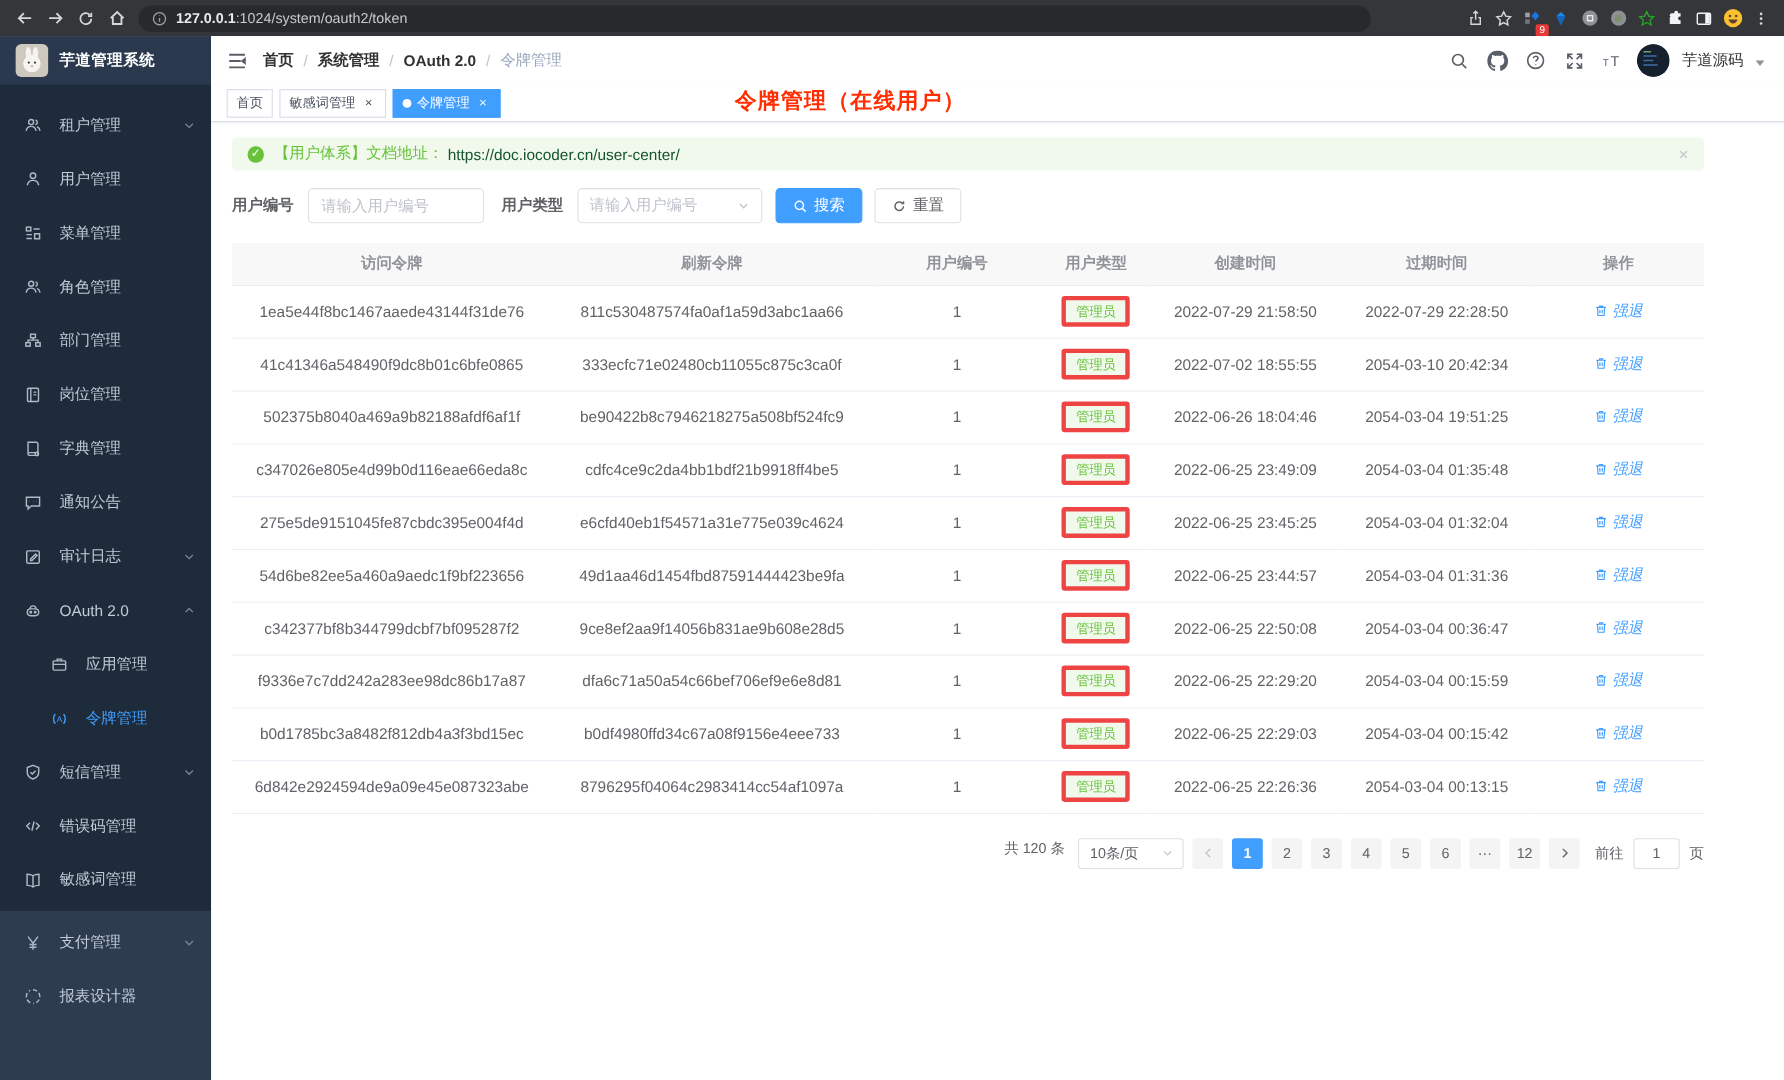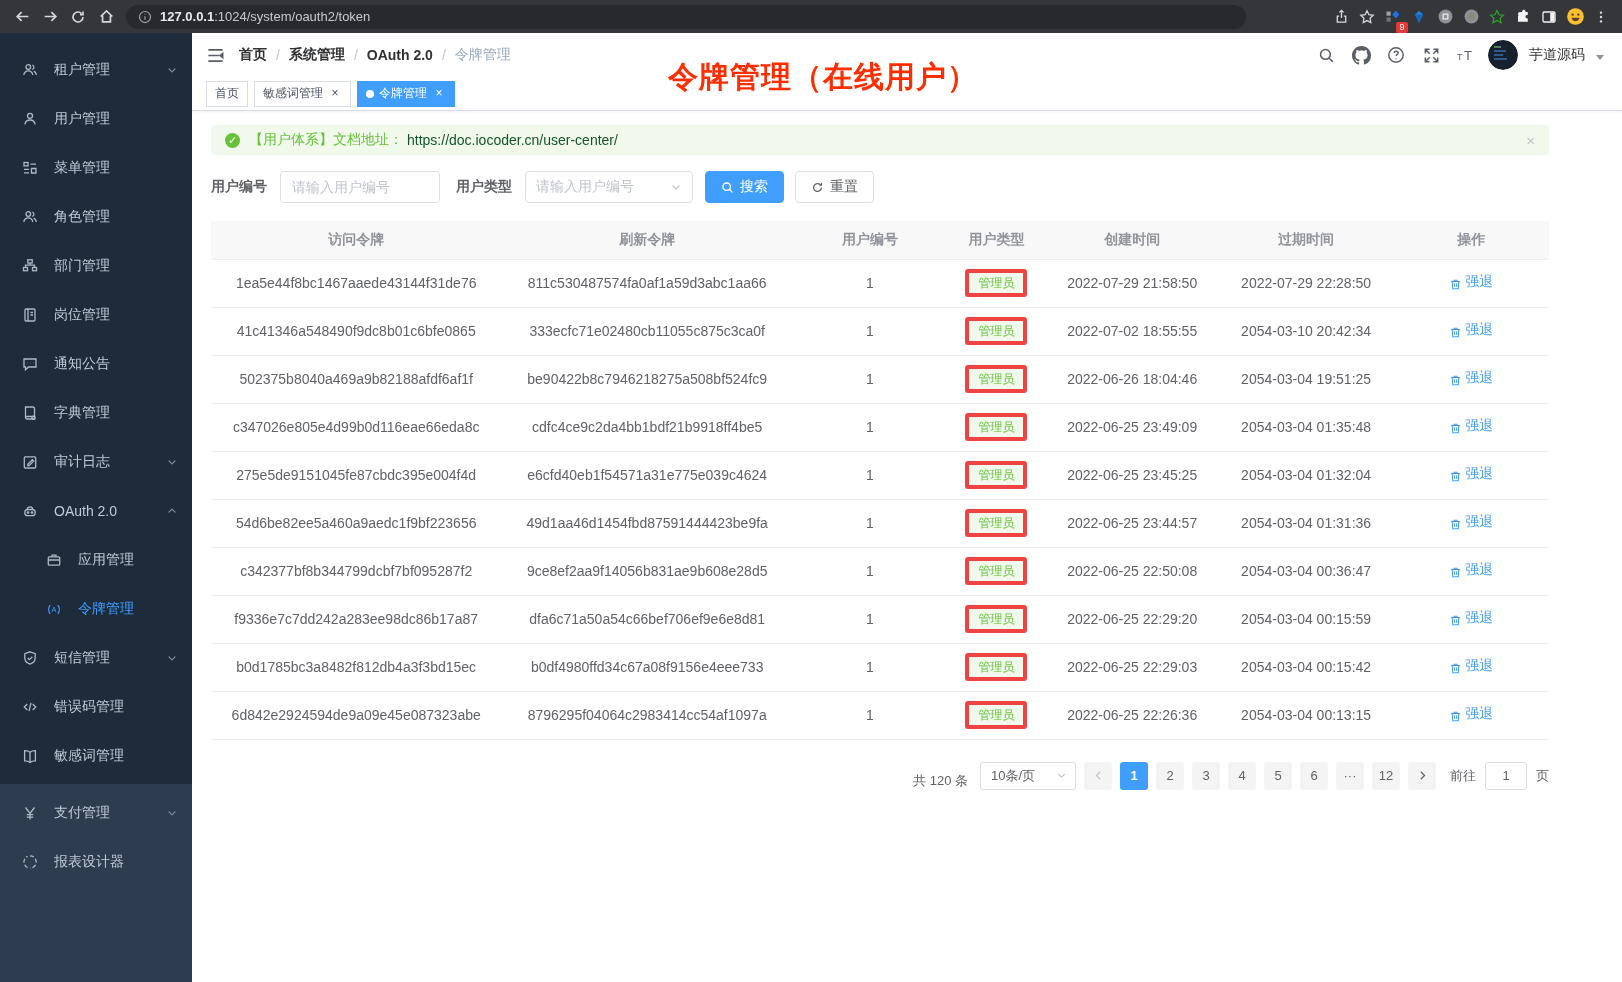--- a/index.html
+++ b/index.html
@@ -54,21 +54,21 @@
     display:flex; align-items:center; padding:0 14px; gap:6px; background:#fff; }
   .tag-view { height:26px; display:flex; align-items:center; border:1px solid #d8dce5; background:#fff; color:#495060;
     font-size:12px; padding:0 8px; cursor:pointer; gap:5px; }
   .tag-view .dot { width:8px; height:8px; border-radius:50%; background:#fff; display:none; }
   .tag-view .tag-x { font-size:12px; color:#495060; width:14px; height:14px; line-height:13px; text-align:center; border-radius:50%; }
   .tag-view.active { background:#409eff; border-color:#409eff; color:#fff; }
   .tag-view.active .dot { display:inline-block; }
   .tag-view.active .tag-x { color:#fff; }
 
   
-  .annotation { position:absolute; left:476px; top:24px; z-index:30; color:#ff2d00; font-size:30px; font-weight:600;
+  .annotation { position:absolute; left:476px; top:45px; z-index:30; color:#ff2d00; font-size:20px; font-weight:600;
     letter-spacing:1px; white-space:nowrap; pointer-events:none; }
 
   
   .content { flex:1 1 auto; padding:14px 73px 0 19px; overflow:hidden; }
   .alert { height:30px; background:#f0f9eb; border-radius:4px; display:flex; align-items:center; padding:0 14px; margin-bottom:16px; }
   .alert-check { width:15px; height:15px; border-radius:50%; background:#67c23a; color:#fff; font-size:11px; line-height:15px;
     text-align:center; margin-right:9px; flex:0 0 15px; }
   .alert-text { font-size:14px; color:#67c23a; }
   .alert-link { font-size:14px; color:#14532d; margin-left:4px; text-decoration:none; }
   .alert-x { margin-left:auto; color:#c0c4cc; font-size:15px; cursor:pointer; }
@@ -84,25 +84,25 @@
   .btn { height:32px; border-radius:4px; display:flex; align-items:center; gap:6px; font-size:14px; padding:0 15px; cursor:pointer; border:1px solid #dcdfe6; background:#fff; color:#606266; }
   .btn-primary { background:#409eff; border-color:#409eff; color:#fff; margin-right:11px; }
 
   
   table { width:100%; border-collapse:collapse; table-layout:fixed; }
   thead th { height:38px; background:#f8f8f9; color:#909399; font-size:14px; font-weight:bold; text-align:center;
     border-bottom:1px solid #ebeef5; }
   tbody td { height:48px; text-align:center; font-size:14px; color:#606266; border-bottom:1px solid #ebeef5; white-space:nowrap; overflow:hidden; }
   .tag-admin { display:inline-block; background:#f0f9eb; border:4px solid #ef4444; color:#67c23a; font-size:12px; line-height:20px;
     padding:0 9px; border-radius:3px; }
-  .act-link { color:#409eff; font-size:14px; cursor:pointer; display:inline-flex; align-items:flex-end; gap:3px; }
+  .act-link { color:#409eff; font-size:14px; cursor:pointer; display:inline-flex; align-items:center; gap:3px;font-style:italic; }
   .act-link svg { width:13px; height:13px; }
 
   
-  .pager { display:flex; align-items:flex-end; justify-content:flex-end; margin-top:22px; gap:8px; font-size:13px; color:#606266; }
+  .pager { display:flex; align-items:flex-start; justify-content:flex-end; margin-top:22px; gap:8px; font-size:13px; color:#606266; }
   .p-total { margin-right:4px; }
   .p-size { width:96px; height:28px; border:1px solid #dcdfe6; border-radius:3px; display:flex; align-items:center; padding:0 8px 0 10px;
     color:#606266; cursor:pointer; }
   .p-size .sel-chev { margin-left:auto; color:#c0c4cc; display:flex; }
   .p-btn { min-width:28px; height:28px; border-radius:3px; background:#f4f4f5; color:#606266; display:flex; align-items:center;
     justify-content:center; cursor:pointer; font-size:13px; padding:0 4px; }
   .p-btn.active { background:#409eff; color:#fff; font-weight:bold; }
   .p-btn.disabled { color:#c0c4cc; }
   .p-goto { display:flex; align-items:center; gap:9px; margin-left:6px; }
   .p-input { width:42px; height:28px; border:1px solid #dcdfe6; border-radius:3px; text-align:center; font-size:13px; color:#606266; outline:none; font-family:inherit; }
@@ -211,20 +211,34 @@
             <circle cx="8" cy="8" r="1.4"></circle>
             <circle cx="8" cy="13" r="1.4"></circle>
           </svg>
         </span>
     </div>
   </div>
 
   <div class="app">
 
     <aside class="sidebar">
+      <div class="logo">
+        <span>
+            <svg width="30" height="30" viewBox="0 0 32 32">
+              <rect width="32" height="32" rx="6" fill="#cfc8bf"></rect>
+              <ellipse cx="12.5" cy="9" rx="2.6" ry="6.2" fill="#f7f4f0"></ellipse>
+              <ellipse cx="19.5" cy="9" rx="2.6" ry="6.2" fill="#f7f4f0"></ellipse>
+              <circle cx="16" cy="19" r="8.5" fill="#f7f4f0"></circle>
+              <circle cx="13" cy="18" r="1.1" fill="#3a3a3a"></circle>
+              <circle cx="19" cy="18" r="1.1" fill="#3a3a3a"></circle>
+              <path d="M14.8 21.5h2.4" stroke="#b98" stroke-width="1.2"></path>
+            </svg>
+          </span>
+        <span class="logo-title">芋道管理系统</span>
+      </div>
       <nav class="menu" id="menu-dark">
           <div class="s-item">
             <span class="s-ico">
               <svg width="16" height="16" viewBox="0 0 16 16" fill="none" stroke="currentColor" stroke-width="1.3">
                 <circle cx="6.3" cy="5" r="2.3"></circle>
                 <path d="M1.8 13c.5-2.7 2.1-4.1 4.5-4.1S10.3 10.3 10.8 13M10.3 3a2.3 2.3 0 0 1 0 4.4M11.7 9.2c1.5.6 2.4 1.8 2.7 3.8"></path>
               </svg>
             </span>
             <span class="s-label">租户管理</span>
             <span class="chev">
@@ -276,34 +290,34 @@
               <svg width="16" height="16" viewBox="0 0 16 16" fill="none" stroke="currentColor" stroke-width="1.3">
                 <rect x="3" y="2" width="10" height="12" rx="1"></rect>
                 <path d="M6 2v12M8.5 5.5h2.5M8.5 8h2.5"></path>
               </svg>
             </span>
             <span class="s-label">岗位管理</span>
           </div>
           <div class="s-item">
             <span class="s-ico">
               <svg width="16" height="16" viewBox="0 0 16 16" fill="none" stroke="currentColor" stroke-width="1.3">
+                <path d="M3.5 2h7.5a1.5 1.5 0 0 1 1.5 1.5V14H5a1.5 1.5 0 0 1-1.5-1.5zM3.5 11.5H12"></path>
+                <circle cx="11.5" cy="12.8" r="1.6"></circle>
+              </svg>
+            </span>
+            <span class="s-label">字典管理</span>
+          </div>
+          <div class="s-item">
+            <span class="s-ico">
+              <svg width="16" height="16" viewBox="0 0 16 16" fill="none" stroke="currentColor" stroke-width="1.3">
                 <path d="M2 3h12v8H6.5L3.5 13.7V11H2z"></path>
                 <path d="M5 6.8h.2M8 6.8h.2M11 6.8h.2" stroke-width="1.8"></path>
               </svg>
             </span>
             <span class="s-label">通知公告</span>
-          </div>
-          <div class="s-item">
-            <span class="s-ico">
-              <svg width="16" height="16" viewBox="0 0 16 16" fill="none" stroke="currentColor" stroke-width="1.3">
-                <path d="M3.5 2h7.5a1.5 1.5 0 0 1 1.5 1.5V14H5a1.5 1.5 0 0 1-1.5-1.5zM3.5 11.5H12"></path>
-                <circle cx="11.5" cy="12.8" r="1.6"></circle>
-              </svg>
-            </span>
-            <span class="s-label">字典管理</span>
           </div>
           <div class="s-item">
             <span class="s-ico">
               <svg width="16" height="16" viewBox="0 0 16 16" fill="none" stroke="currentColor" stroke-width="1.3">
                 <rect x="2.3" y="2.8" width="11.4" height="11.2" rx="1"></rect>
                 <path d="M5.8 10.3l4.6-4.6 1.3 1.3-4.6 4.6H5.8z"></path>
               </svg>
             </span>
             <span class="s-label">审计日志</span>
             <span class="chev">

